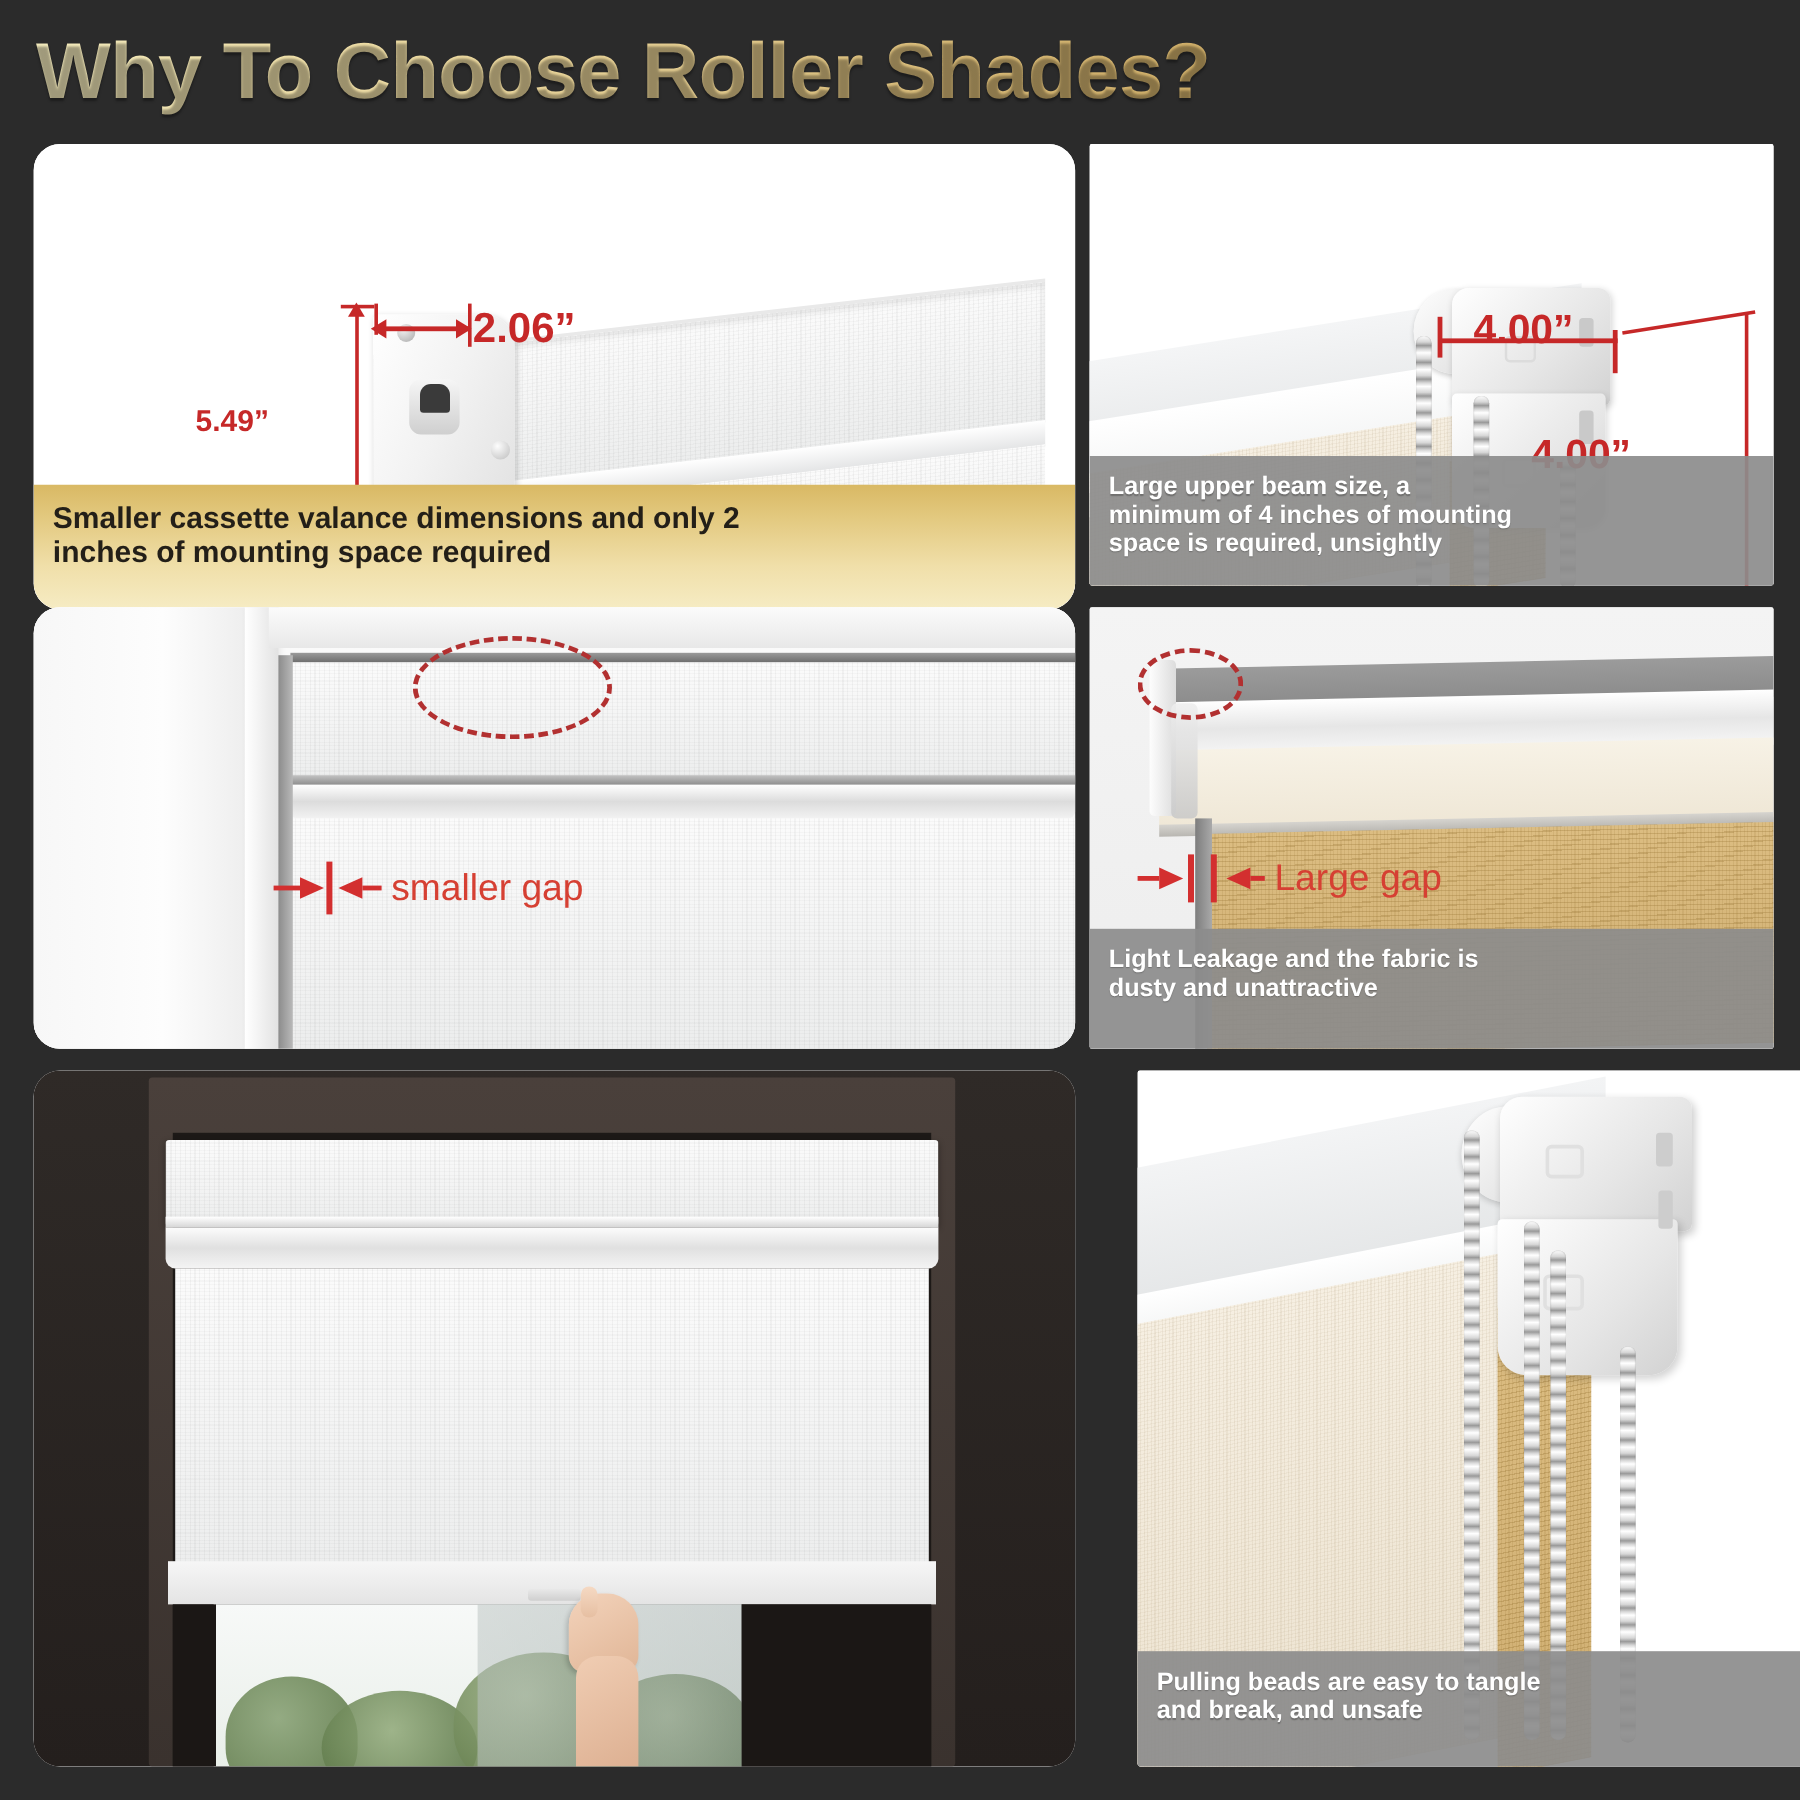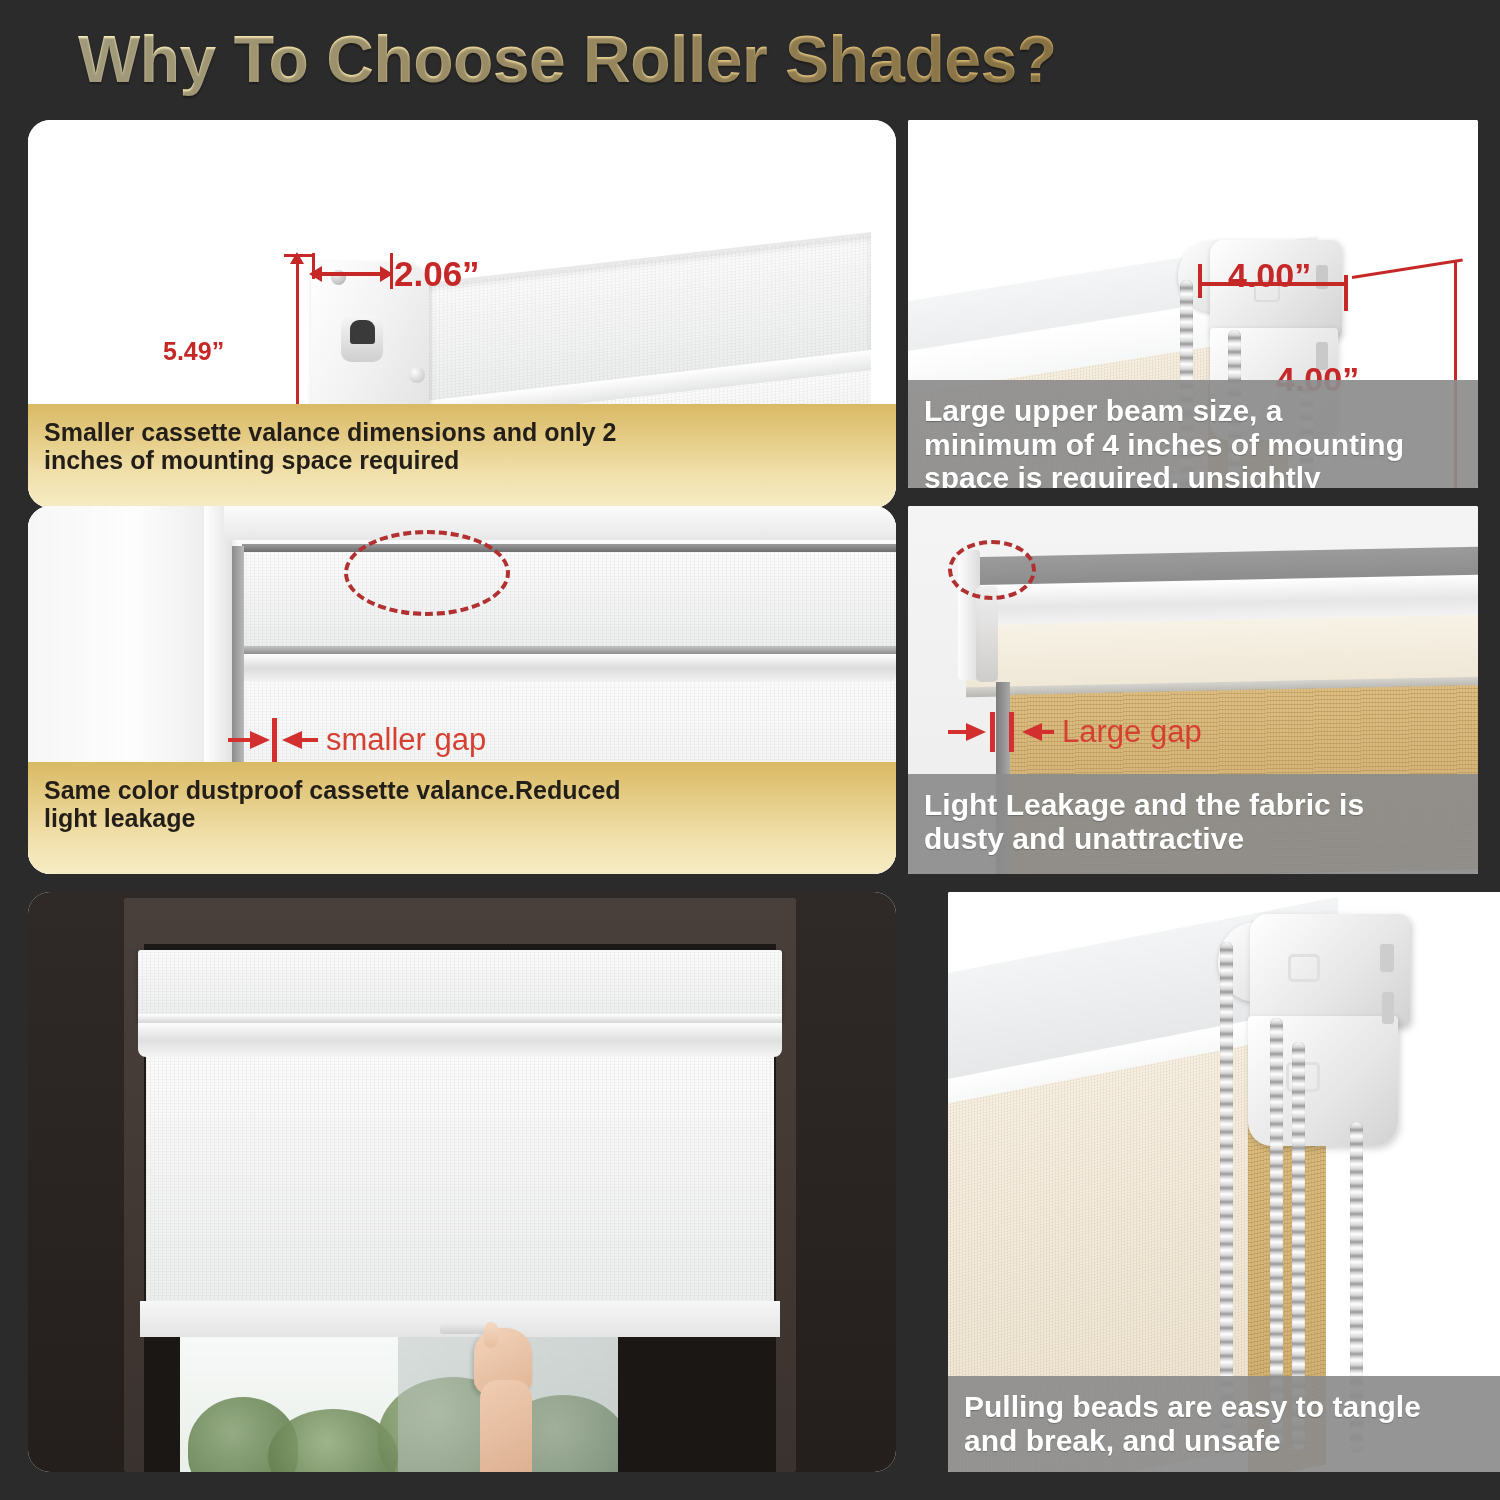--- a/index.html
+++ b/index.html
@@ -7,21 +7,21 @@
   body {
     background:#2b2b2b;
     font-family:"Liberation Sans", sans-serif;
     overflow:hidden;
     position:relative;
   }
 
   
   .title-bar{
     position:absolute; left:0; top:0; width:1500px; height:118px;
-    display:flex; align-items:center;padding-left:48px;
+    display:flex; align-items:center;
   }
   .title-text{
     font-size:66px; font-weight:bold; letter-spacing:-0.5px;
     padding-left:30px;
     background:linear-gradient(100deg,#f7efc2 0%,#f2e3ad 22%,#e6cf92 55%,#d9bb78 78%,#cfae68 100%);
     -webkit-background-clip:text; background-clip:text;
     -webkit-text-fill-color:transparent; color:#e0c68a;
     text-shadow:0 2px 2px rgba(0,0,0,.35);
     white-space:nowrap;
   }
@@ -47,21 +47,21 @@
     padding:14px 16px 18px 16px;
     font-weight:bold; line-height:1.12;
     white-space:pre-line;
   }
   .cap.gold{
     color:#231f18; font-size:25px;
     background:linear-gradient(180deg,#d9b964 0%,#e4cb83 30%,#f0dfa9 65%,#f6ecc4 100%);
     border-bottom-left-radius:22px; border-bottom-right-radius:22px;margin-top:24px;
   }
   .cap.gray{
-    color:#ffffff; font-size:30px;
+    color:#ffffff; font-size:21px;
     background:rgba(140,140,140,.92);
     text-shadow:0 1px 1px rgba(0,0,0,.25);
   }
   #cap-tl{ height:104px; }
   #cap-ml{ height:112px; }
   #cap-bl{ height:106px; }
   #cap-tr{ height:108px; }
   #cap-mr{ height:100px; }
   #cap-br{ height:96px; }
 
@@ -256,22 +256,20 @@
 
     <div class="gap-mark" style="left:200px;top:212px;">
       <div class="stem" style="width:22px;"></div>
       <div class="tri-r"></div>
       <div class="bar" style="height:44px;margin-left:2px;"></div>
       <div class="tri-l" style="margin-left:5px;"></div>
       <div class="stem" style="width:16px;"></div>
       <div class="txt">smaller gap</div>
     </div>
   </div>
-  <div class="cap gold" id="cap-ml">Same color dustproof cassette valance.Reduced
-light leakage</div>
 </div>
 
 <div class="panel right" id="p-mr">
   <div class="photo">
     <div style="position:absolute;inset:0;background:linear-gradient(180deg,#f4f4f4,#ededed);"></div>
 
     <div style="position:absolute;left:58px;top:46px;width:512px;height:34px;
          background:linear-gradient(180deg,#9b9b9b,#8a8a8a);transform:skewY(-1.2deg);"></div>
 
     <div style="position:absolute;left:58px;top:74px;width:512px;height:46px;

